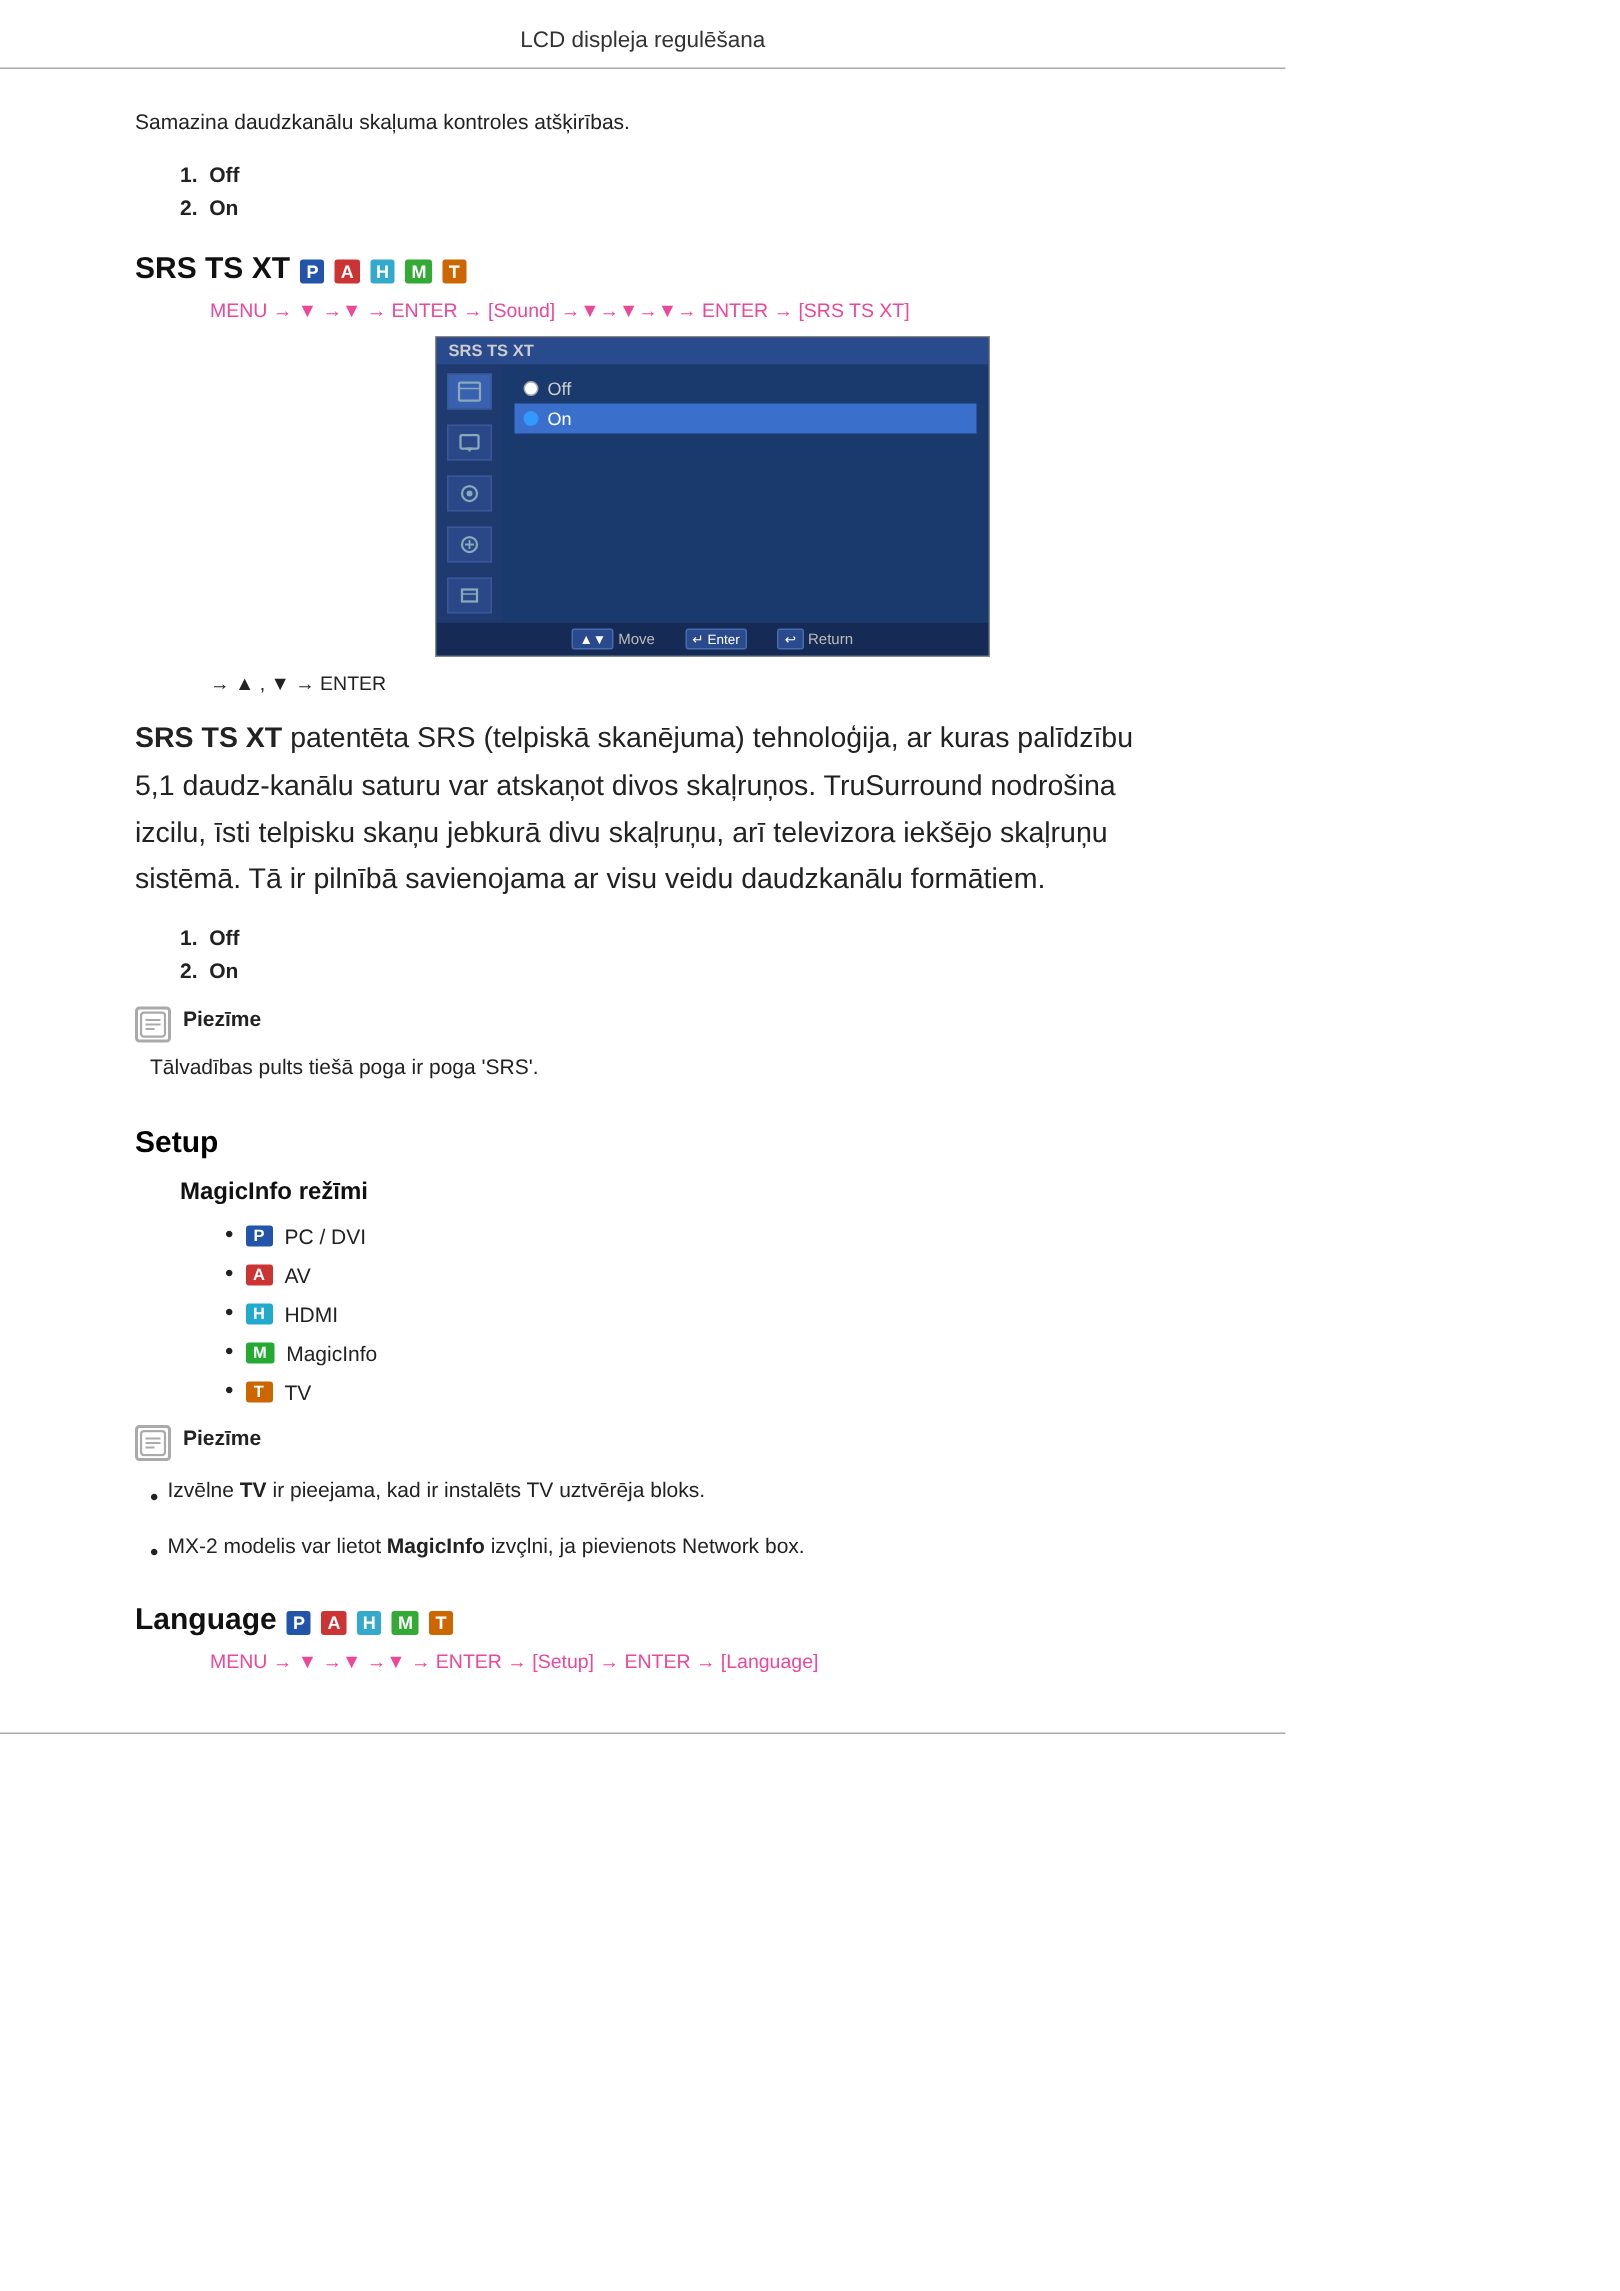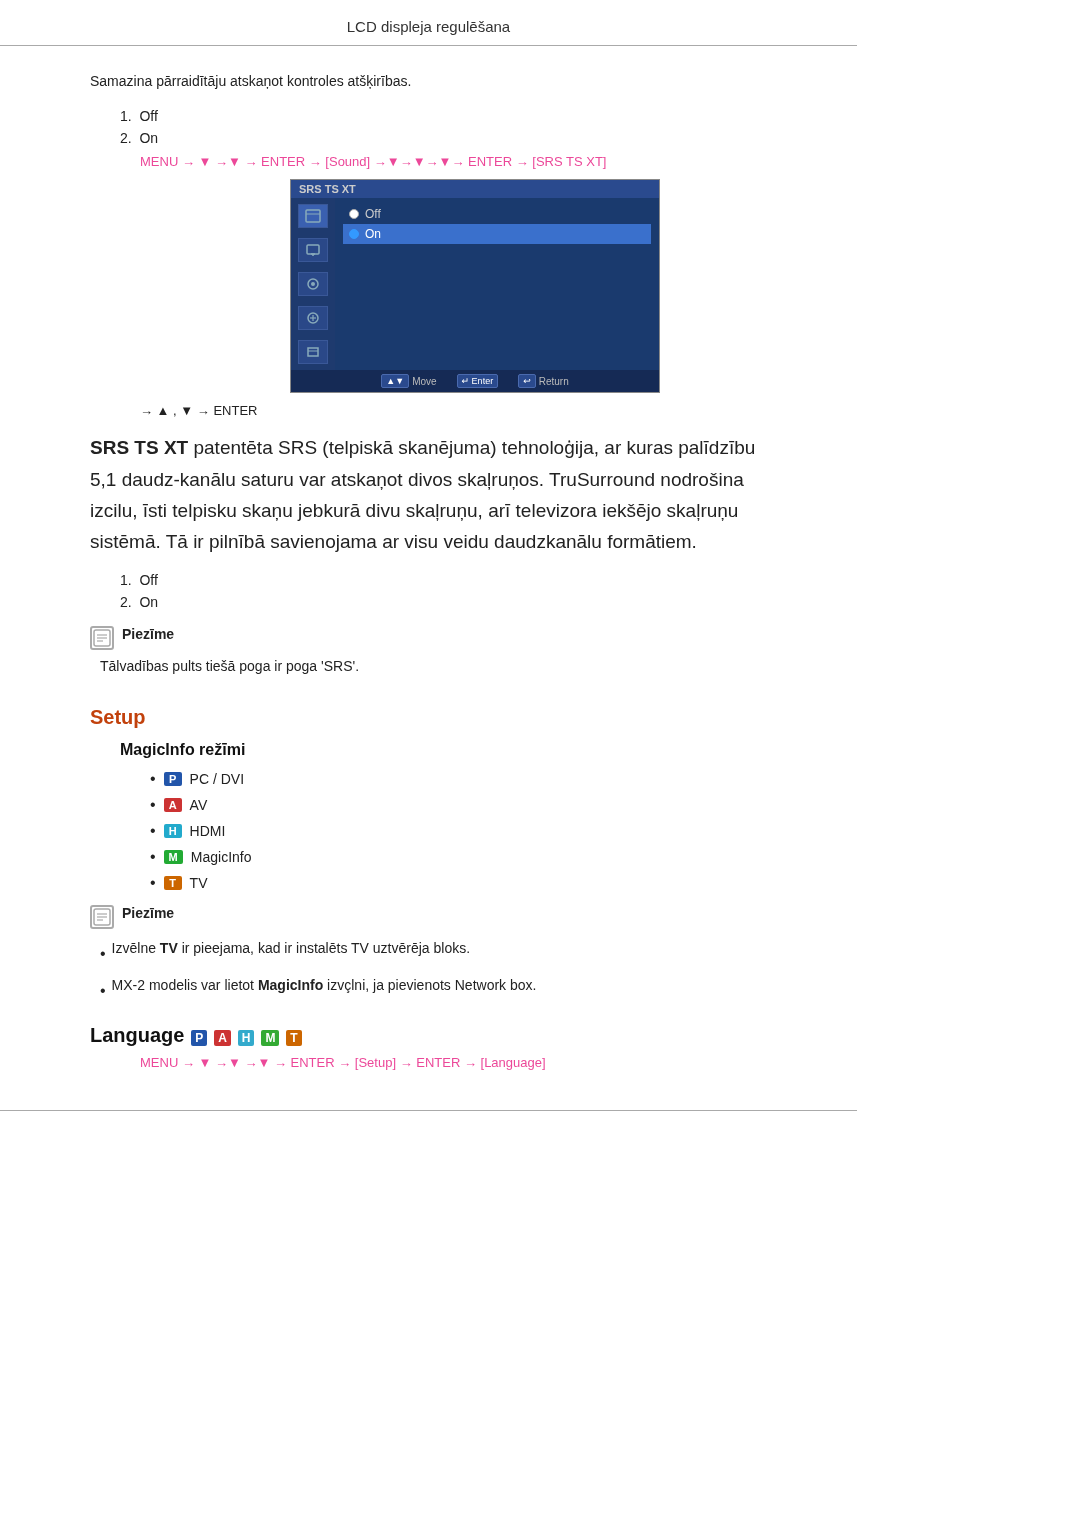--- a/index.html
+++ b/index.html
@@ -37,20 +37,21 @@
     .intro-text {
       margin-bottom: 16px;
       font-size: 14px;
       line-height: 1.6;
     }
 
     .list-item {
       margin-left: 30px;
       margin-bottom: 6px;
       font-size: 14px;
+      font-weight: bold;
     }
 
     
     .section-heading {
       font-size: 20px;
       font-weight: bold;
       color: #111;
       margin: 20px 0 10px 0;
     }
 
@@ -223,21 +224,21 @@
       font-size: 13px;
       color: #888;
       flex-shrink: 0;
       margin-top: 0px;
     }
 
     
     .setup-heading {
       font-size: 20px;
       font-weight: bold;
-      color: #c2410c;
+      color: #000000;
       margin: 24px 0 12px 0;
     }
 
     .sub-heading {
       font-size: 16px;
       font-weight: bold;
       color: #111;
       margin: 10px 0 12px 30px;
     }
 
@@ -315,30 +316,38 @@
 <body>
 
 <div class="page-container">
 
   <div class="page-header">
     <span>LCD displeja regulēšana</span>
   </div>
 
   <div class="content">
 
-    <p class="intro-text">Samazina pārraidītāju atskaņot kontroles atšķirības.</p>
+    <p class="intro-text">Samazina daudzkanālu skaļuma kontroles atšķirības.</p>
 
     <div class="list-item">
       1.&nbsp;&nbsp;<span>Off</span>
     </div>
 
     <div class="list-item">
       2.&nbsp;&nbsp;<span>On</span>
     </div>
 
+    <div style="margin-top: 22px; margin-bottom: 8px;">
+      <span class="section-heading">SRS TS XT</span>
+      <span class="badge badge-p">P</span>
+      <span class="badge badge-a">A</span>
+      <span class="badge badge-h">H</span>
+      <span class="badge badge-m">M</span>
+      <span class="badge badge-t">T</span>
+    </div>
 
     <div class="menu-nav">MENU → ▼ →▼ → ENTER → [Sound] →▼→▼→▼→ ENTER → [SRS TS XT]</div>
 
     <div class="screenshot-container">
       <div class="screenshot-box">
 
         <div class="screenshot-title-bar">
           <span>SRS TS XT</span>
         </div>
 

